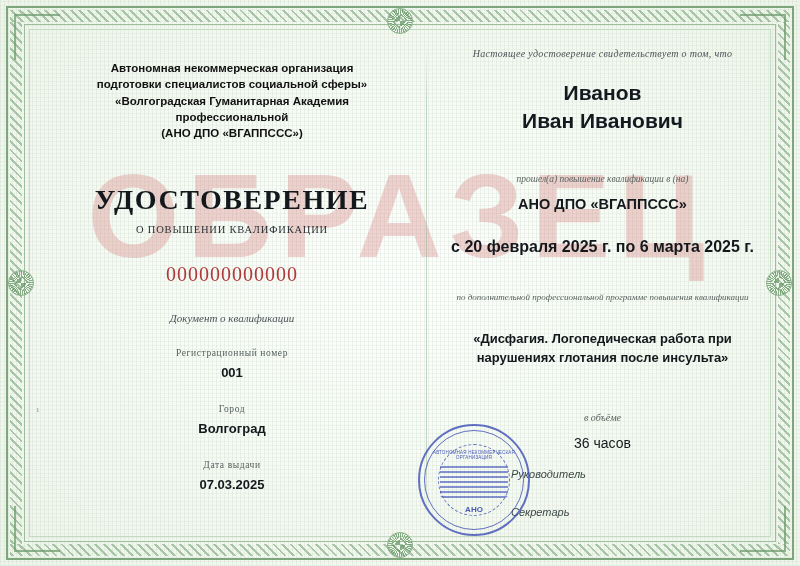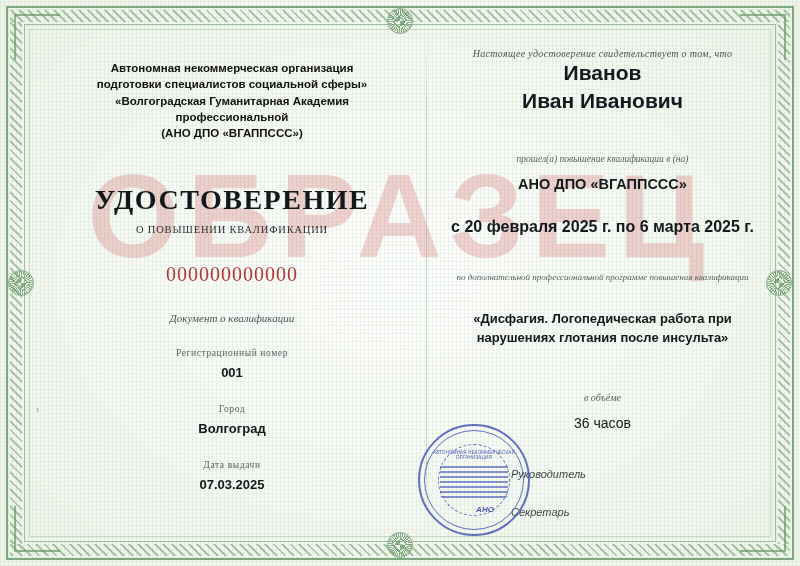--- a/index.html
+++ b/index.html
@@ -202,21 +202,21 @@
 
   
   .r-note {
     font-family: "Liberation Serif", serif;
     font-style: italic;
     font-size: 10px;
     color: #4b5257;
     letter-spacing: .3px;
   }
   .r-name {
-    margin-top: 0;
+    margin-top: 20px;
     font-family: "Liberation Sans", sans-serif;
     font-weight: bold;
     font-size: 21px;
     color: #121a20;
     line-height: 1.32;
   }
   .r-name .surname { display: block; }
   .r-name .fullname { display: block; }
 
   .r-label {
@@ -314,27 +314,26 @@
     position: absolute;
     left: 0; top: 26px; width: 112px;
     text-align: center;
     font-family: "Liberation Sans", sans-serif;
     font-size: 4.5px;
     color: rgba(40,60,175,0.85);
     letter-spacing: .2px;
   }
   .stamp .txt-bottom {
     position: absolute;
-    left: 11px; bottom: 22px; width: 112px;
+    left: 0; bottom: 22px; width: 112px;
     text-align: center;
     font-family: "Liberation Sans", sans-serif;
     font-size: 8px;
     font-weight: bold;
     color: rgba(40,60,175,0.85);
-    font-style: italic;
   }
 </style>
 </head>
 <body>
 
 <div class="certificate">
 
   <div class="frame-outer"></div>
   <div class="frame-band"></div>
   <div class="frame-inner"></div>

